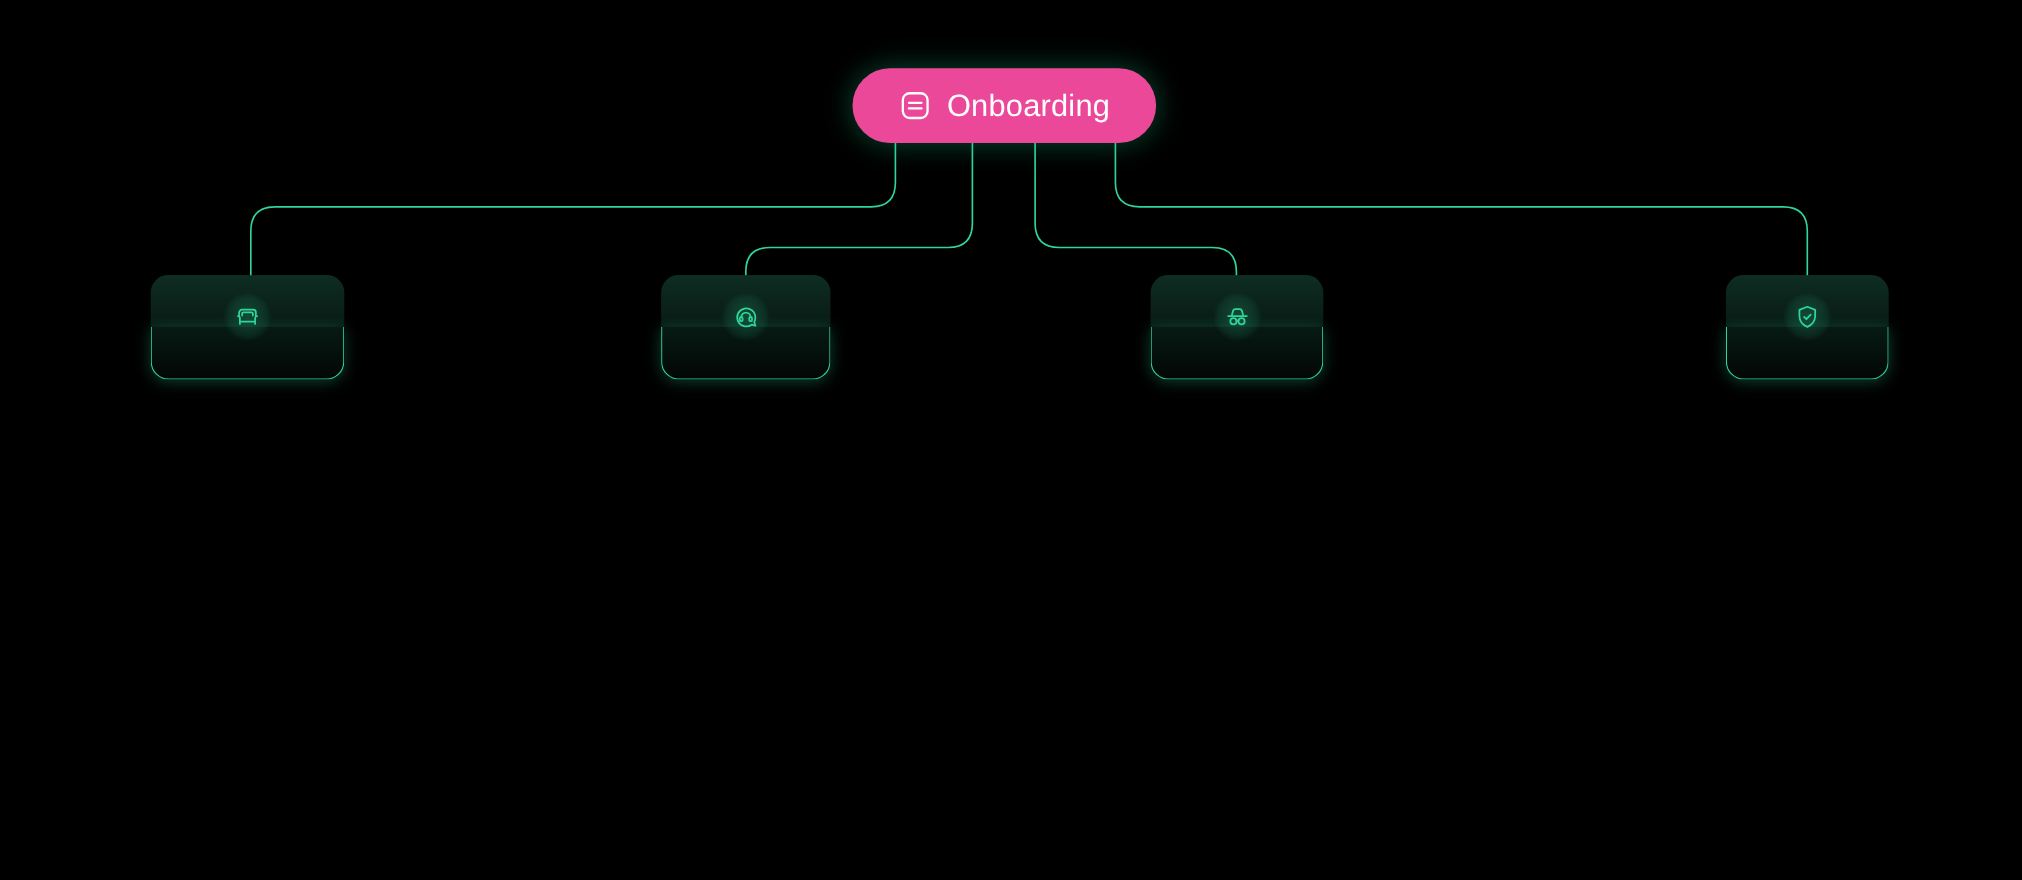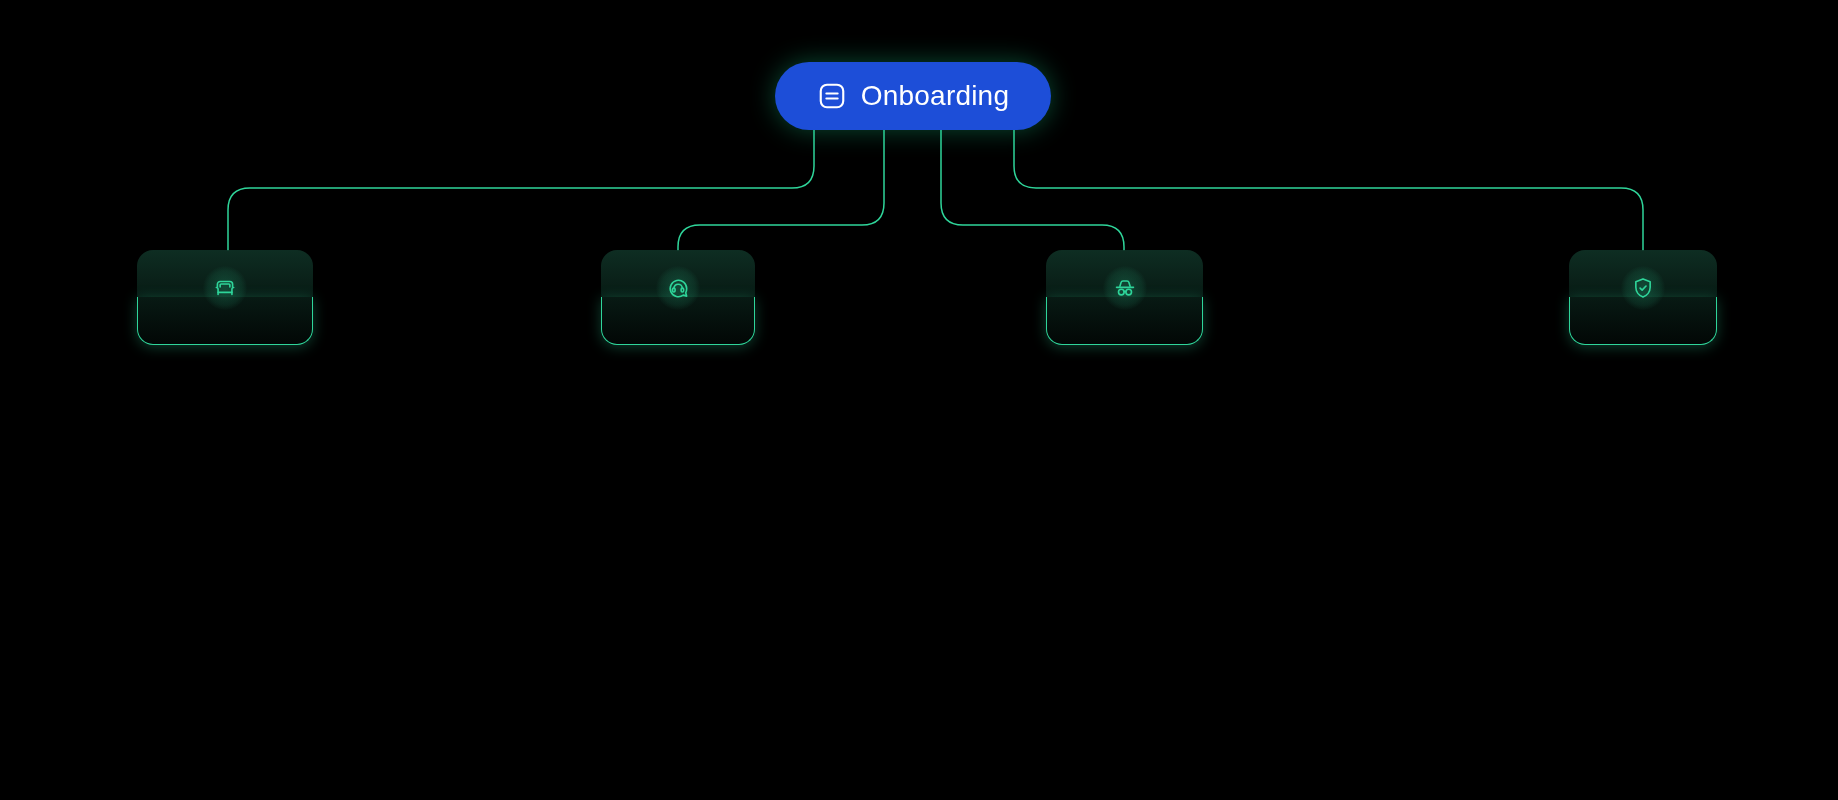--- a/index.html
+++ b/index.html
@@ -9,21 +9,21 @@
     background:#000000;
   }
   #stage{position:absolute;inset:0;width:1838px;height:800px;}
 
   
   #links{position:absolute;left:0;top:0;width:1838px;height:800px;pointer-events:none;}
 
   
   .root-node{
     position:absolute;display:flex;align-items:center;justify-content:center;gap:14px;
-    background:#1d4ed8;border-radius:40px;color:#ffffff;
+    background:#ec4899;border-radius:40px;color:#ffffff;
     box-shadow:0 0 26px rgba(22,184,126,.40);
     z-index:5;
   }
   .root-label{
     font-size:28px;font-weight:400;letter-spacing:.2px;color:#fff;white-space:nowrap;
   }
   .root-ico{width:30px;height:30px;display:block;}
 
   
   .card{

